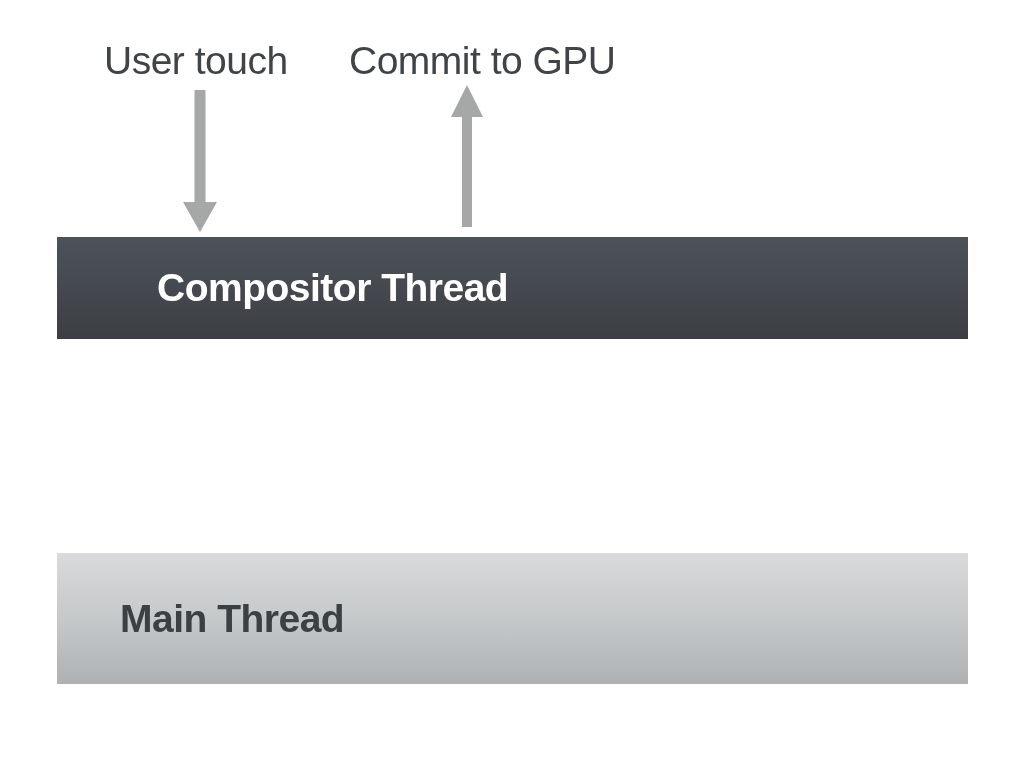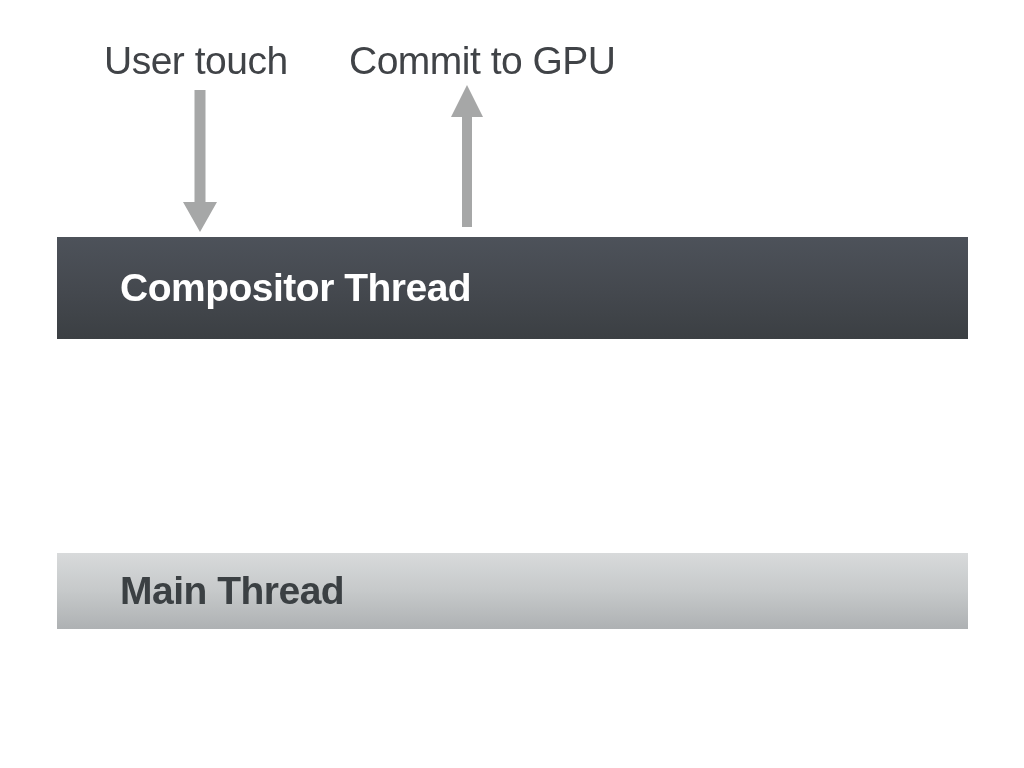--- a/index.html
+++ b/index.html
@@ -45,24 +45,24 @@
     font-size: 39px;
     font-weight: bold;
     letter-spacing: -0.5px;
     white-space: nowrap;
   }
   .bar.compositor {
     top: 237px;
     height: 102px;
     background: linear-gradient(180deg, #4d525a 0%, #44484e 55%, #3b3f43 100%);
   }
-  .bar.compositor .bar-label { color: #ffffff; }
+  .bar.compositor .bar-label { color: #ffffff; margin-left: 37px; }
   .bar.main {
     top: 553px;
-    height: 76px;
+    height: 131px;
     background: linear-gradient(180deg, #d8dadb 0%, #c6c9ca 50%, #aeb1b3 100%);
   }
   .bar.main .bar-label { color: #3b4043; }
 </style>
 </head>
 <body>
 
 <div class="stage">
 
   <span class="evt-label user-touch">User touch</span>

